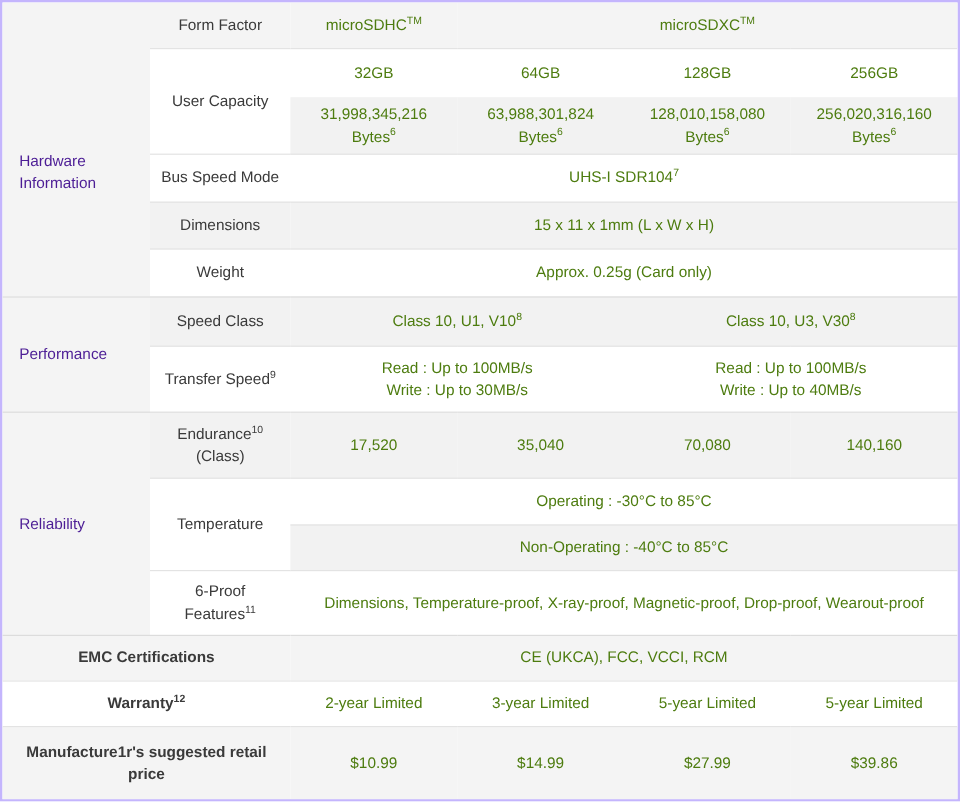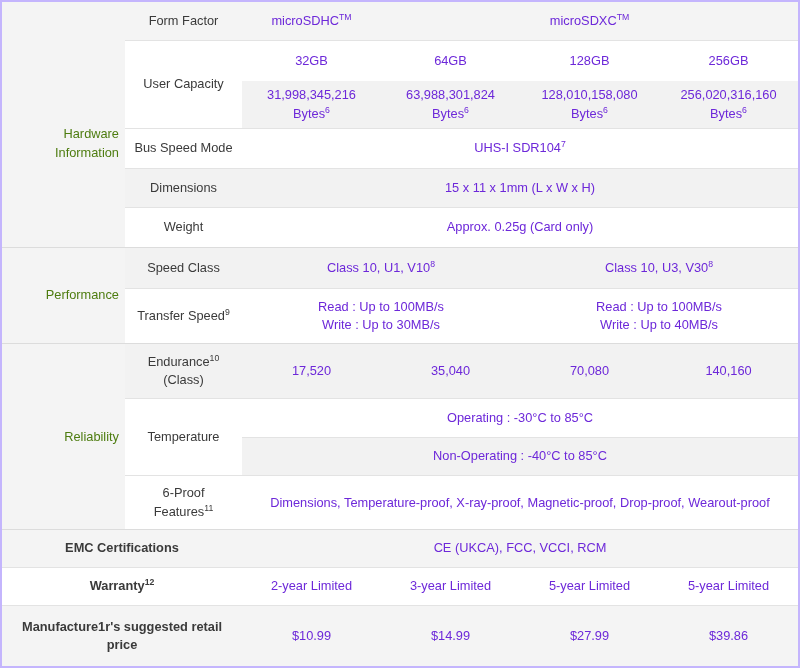--- a/index.html
+++ b/index.html
@@ -39,37 +39,37 @@
   .sh-gray   { background: #f4f4f4; }
   .sh-gray2  { background: #f2f2f2; margin-top: 25px; }
 
   
   .rule-top    { border-top: 1px solid #e3e3e3 !important; }
   .rule-section-top { border-top: 1px solid #dcdcdc !important; }
 
   
   .cat-label {
     background: #f4f4f4;
-    text-align: right;
+    text-align: left;
     padding-left: 14px;
     font-size: 12.8px;
-    color: #4d7c0f;
+    color: #4c1d95;
   }
   .sub-label {
     text-align: center;
     font-size: 12.8px;
     color: #3a3a3a;
   }
   .rowlabel-wide {
     text-align: left;
     padding-left: 14px;
     background: #f4f4f4;
     font-weight: bold;
   }
-  .val { color: #6d28d9; }
+  .val { color: #4d7c0f; }
   sup {
     font-size: 0.68em;
     vertical-align: super;
     line-height: 0;
   }
 </style>
 </head>
 <body>
 
 <div id="spec-root">

